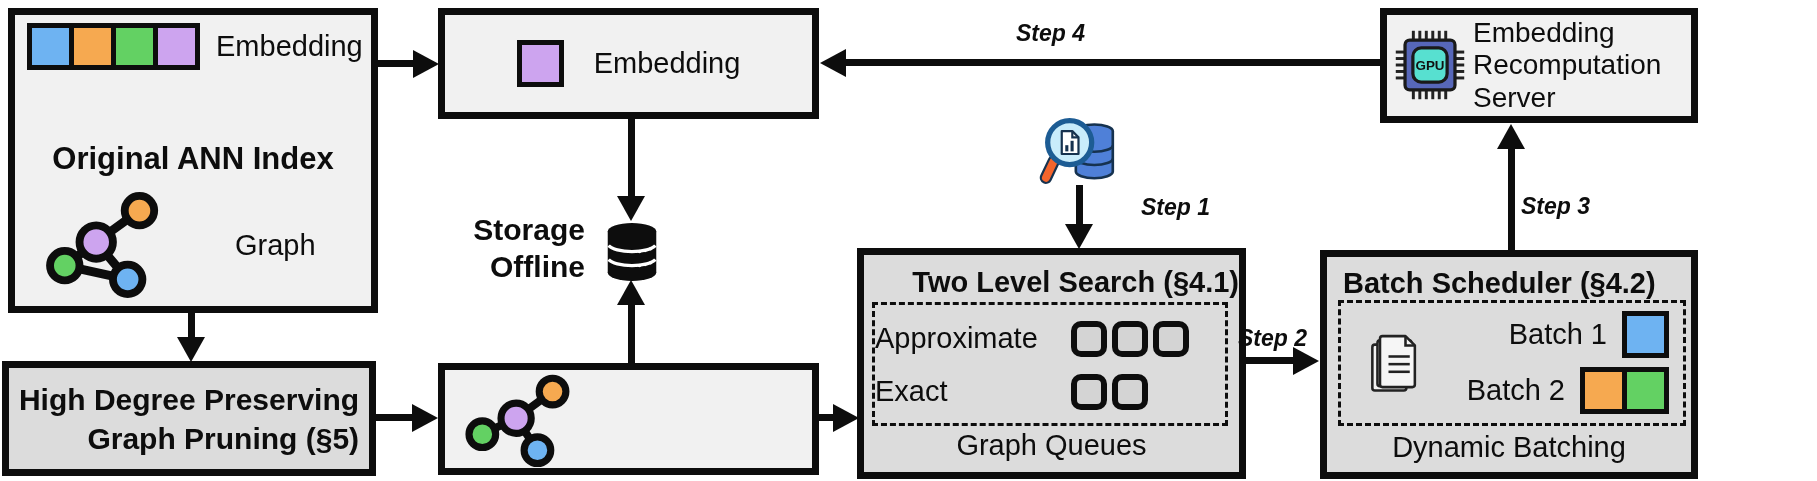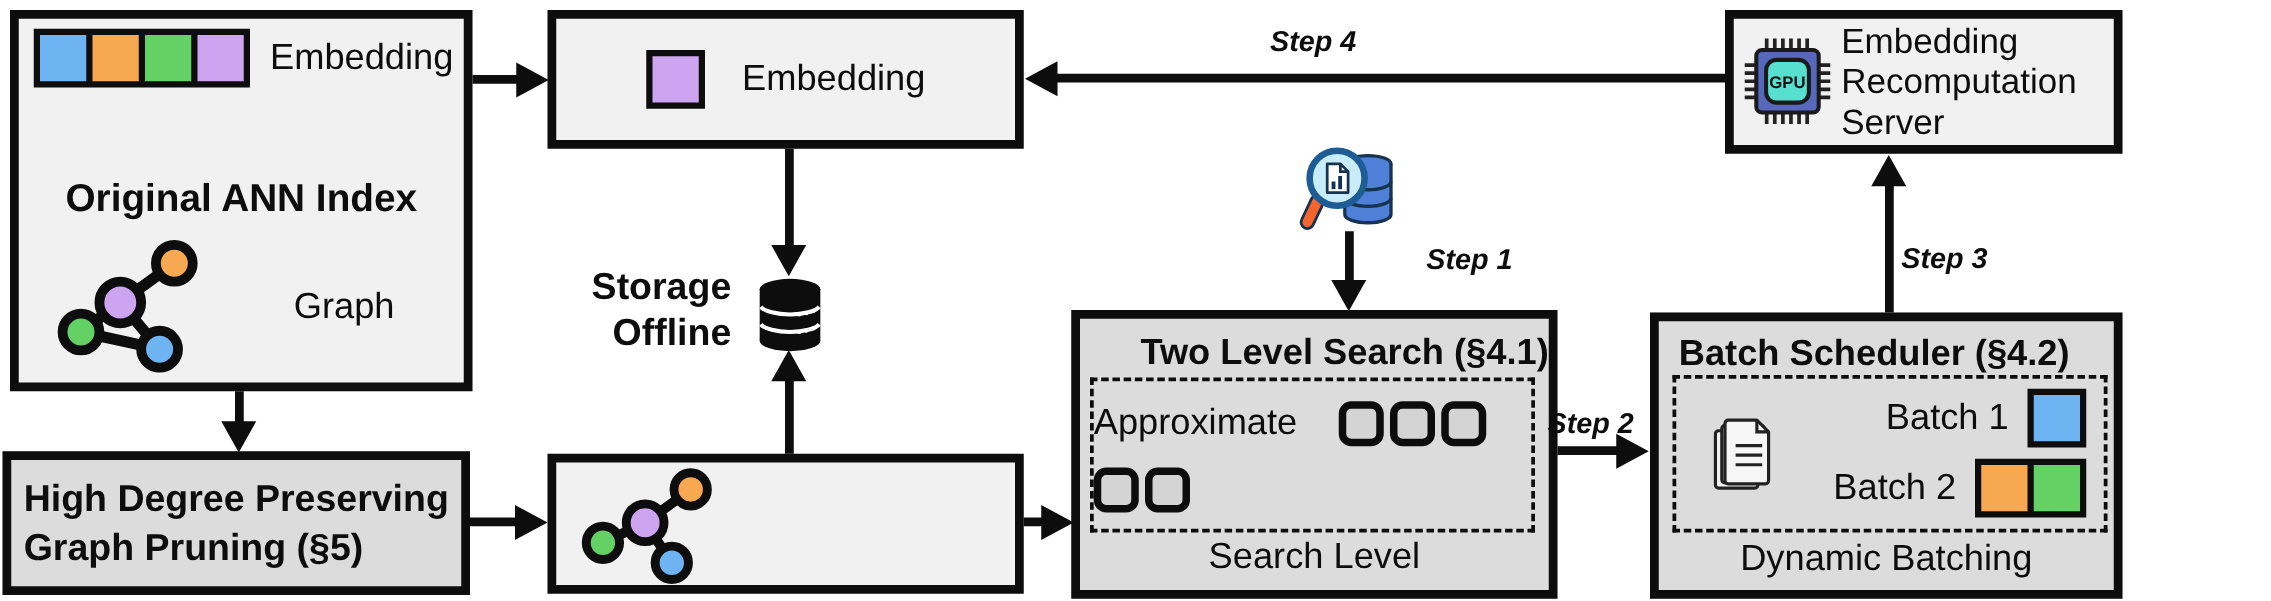--- a/index.html
+++ b/index.html
@@ -31,21 +31,21 @@
   .lbl   { font-size: 29px; }
 
   
   #box-original { left: 8px; top: 8px; width: 370px; height: 305px; }
   #orig-emb-row { position: absolute; left: 12px; top: 8px; display: flex; align-items: center; gap: 16px; }
   #orig-title   { position: absolute; left: 0; right: 0; top: 126px; text-align: center; font-weight: bold; font-size: 31px; }
   #orig-graph   { position: absolute; left: 30px; top: 172px; }
   #orig-graph-label { position: absolute; left: 220px; top: 214px; }
 
   
-  #box-pruning { left: 2px; top: 361px; width: 374px; height: 115px; display: flex; align-items: center; justify-content: center; text-align: left; }
+  #box-pruning { left: 2px; top: 361px; width: 374px; height: 115px; display: flex; align-items: center; justify-content: center; text-align: right; }
   #box-pruning .txt { font-weight: bold; font-size: 30px; line-height: 1.3; }
 
   
   #box-cache { left: 438px; top: 8px; width: 381px; height: 111px; display: flex; align-items: center; justify-content: center; gap: 30px; }
   #box-cache .txt { font-size: 29px; line-height: 1.15; }
 
   
   #storage-label { position: absolute; left: 450px; top: 212px; width: 135px; text-align: right; font-weight: bold; font-size: 30px; line-height: 1.22; }
   #storage-icon  { position: absolute; left: 604px; top: 221px; }
 
@@ -183,27 +183,28 @@
     <div id="search-dashed" class="dashed">
       <div class="q-row">
         <div class="q-label">Approximate</div>
         <div class="q-slots">
             <div class="slot"></div>
             <div class="slot"></div>
             <div class="slot"></div>
           </div>
       </div>
       <div class="q-row">
+        <div class="q-label">Exact</div>
         <div class="q-slots">
             <div class="slot"></div>
             <div class="slot"></div>
           </div>
       </div>
     </div>
-    <div id="search-caption">Search Level</div>
+    <div id="search-caption">Graph Queues</div>
   </div>
 
   <div id="box-batch" class="box dark">
     <div id="batch-title">Batch Scheduler (§4.2)</div>
     <div id="batch-dashed" class="dashed">
       <svg id="docs-icon" width="60" height="68" viewBox="0 0 70 80">
         <rect x="6" y="16" width="40" height="54" rx="3" fill="#f1f1f1" stroke="#222" stroke-width="3"></rect>
         <rect x="12" y="11" width="40" height="54" rx="3" fill="#f1f1f1" stroke="#222" stroke-width="3"></rect>
         <path d="M18,6 h27 l11,11 v46 a3,3 0 0 1 -3,3 h-35 a3,3 0 0 1 -3,-3 v-54 a3,3 0 0 1 3,-3 z" fill="#f6f6f6" stroke="#222" stroke-width="3" stroke-linejoin="round"></path>
         <path d="M45,6 v11 h11" fill="none" stroke="#222" stroke-width="3"></path>

